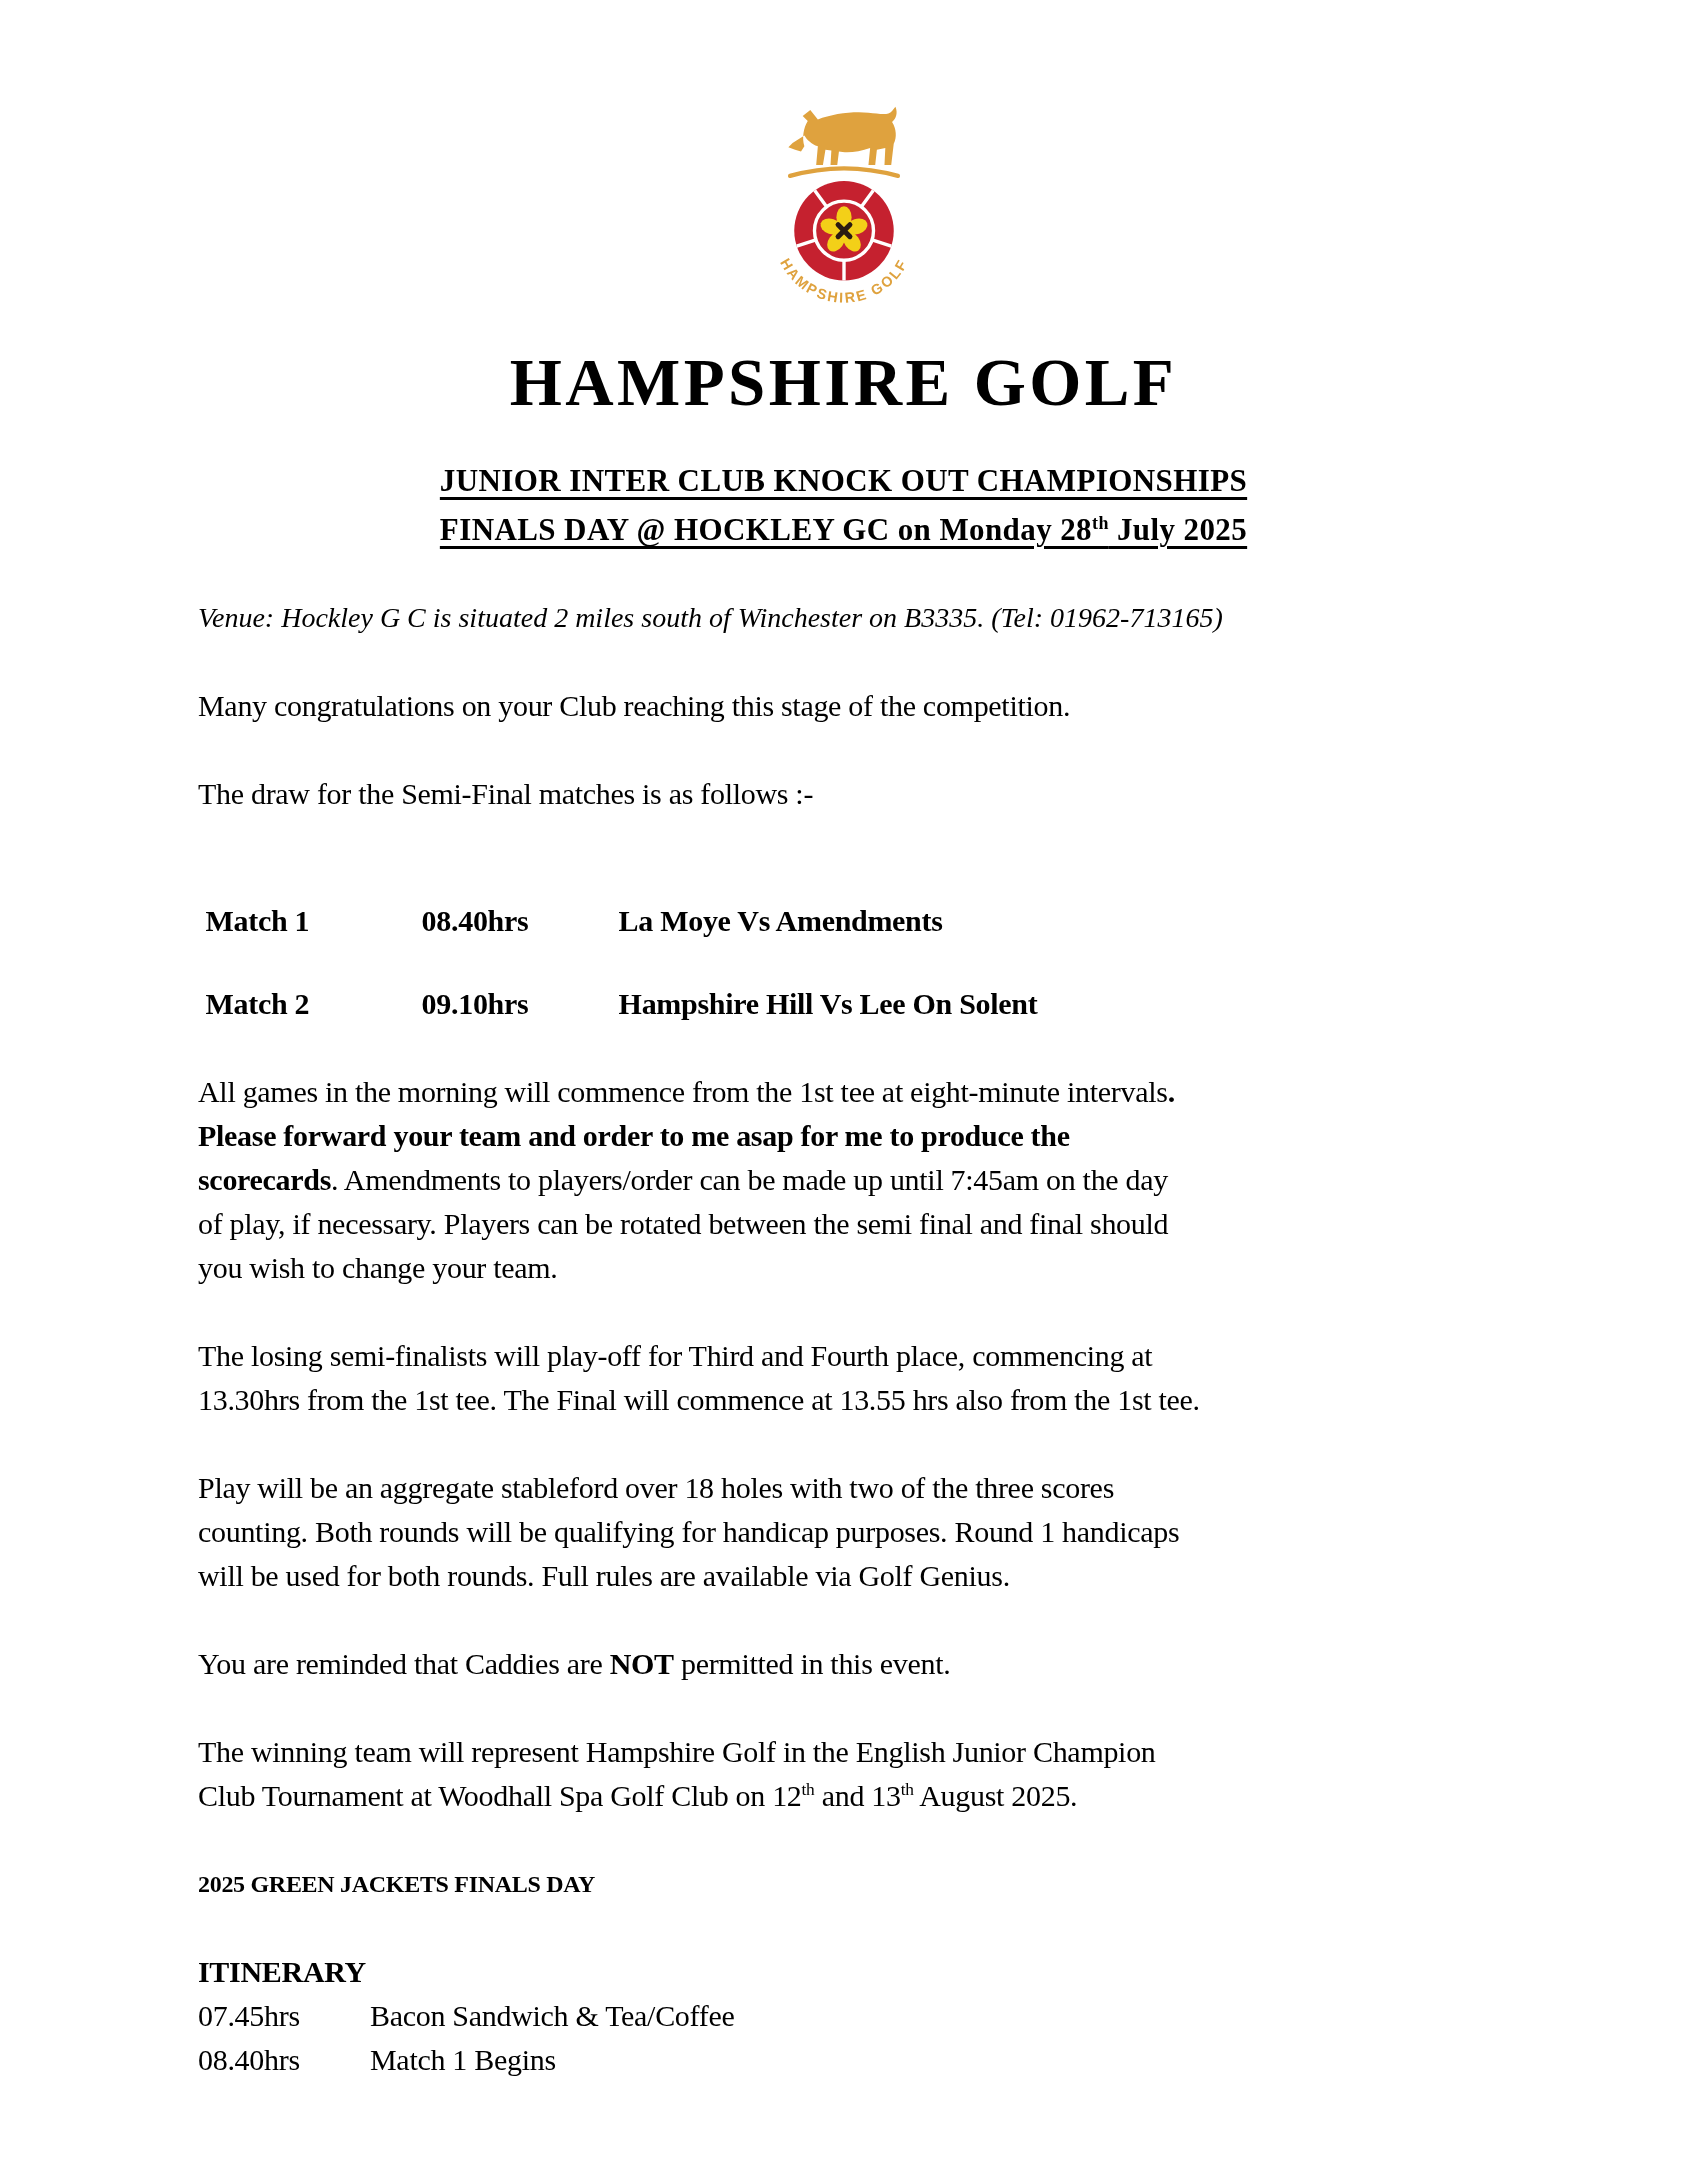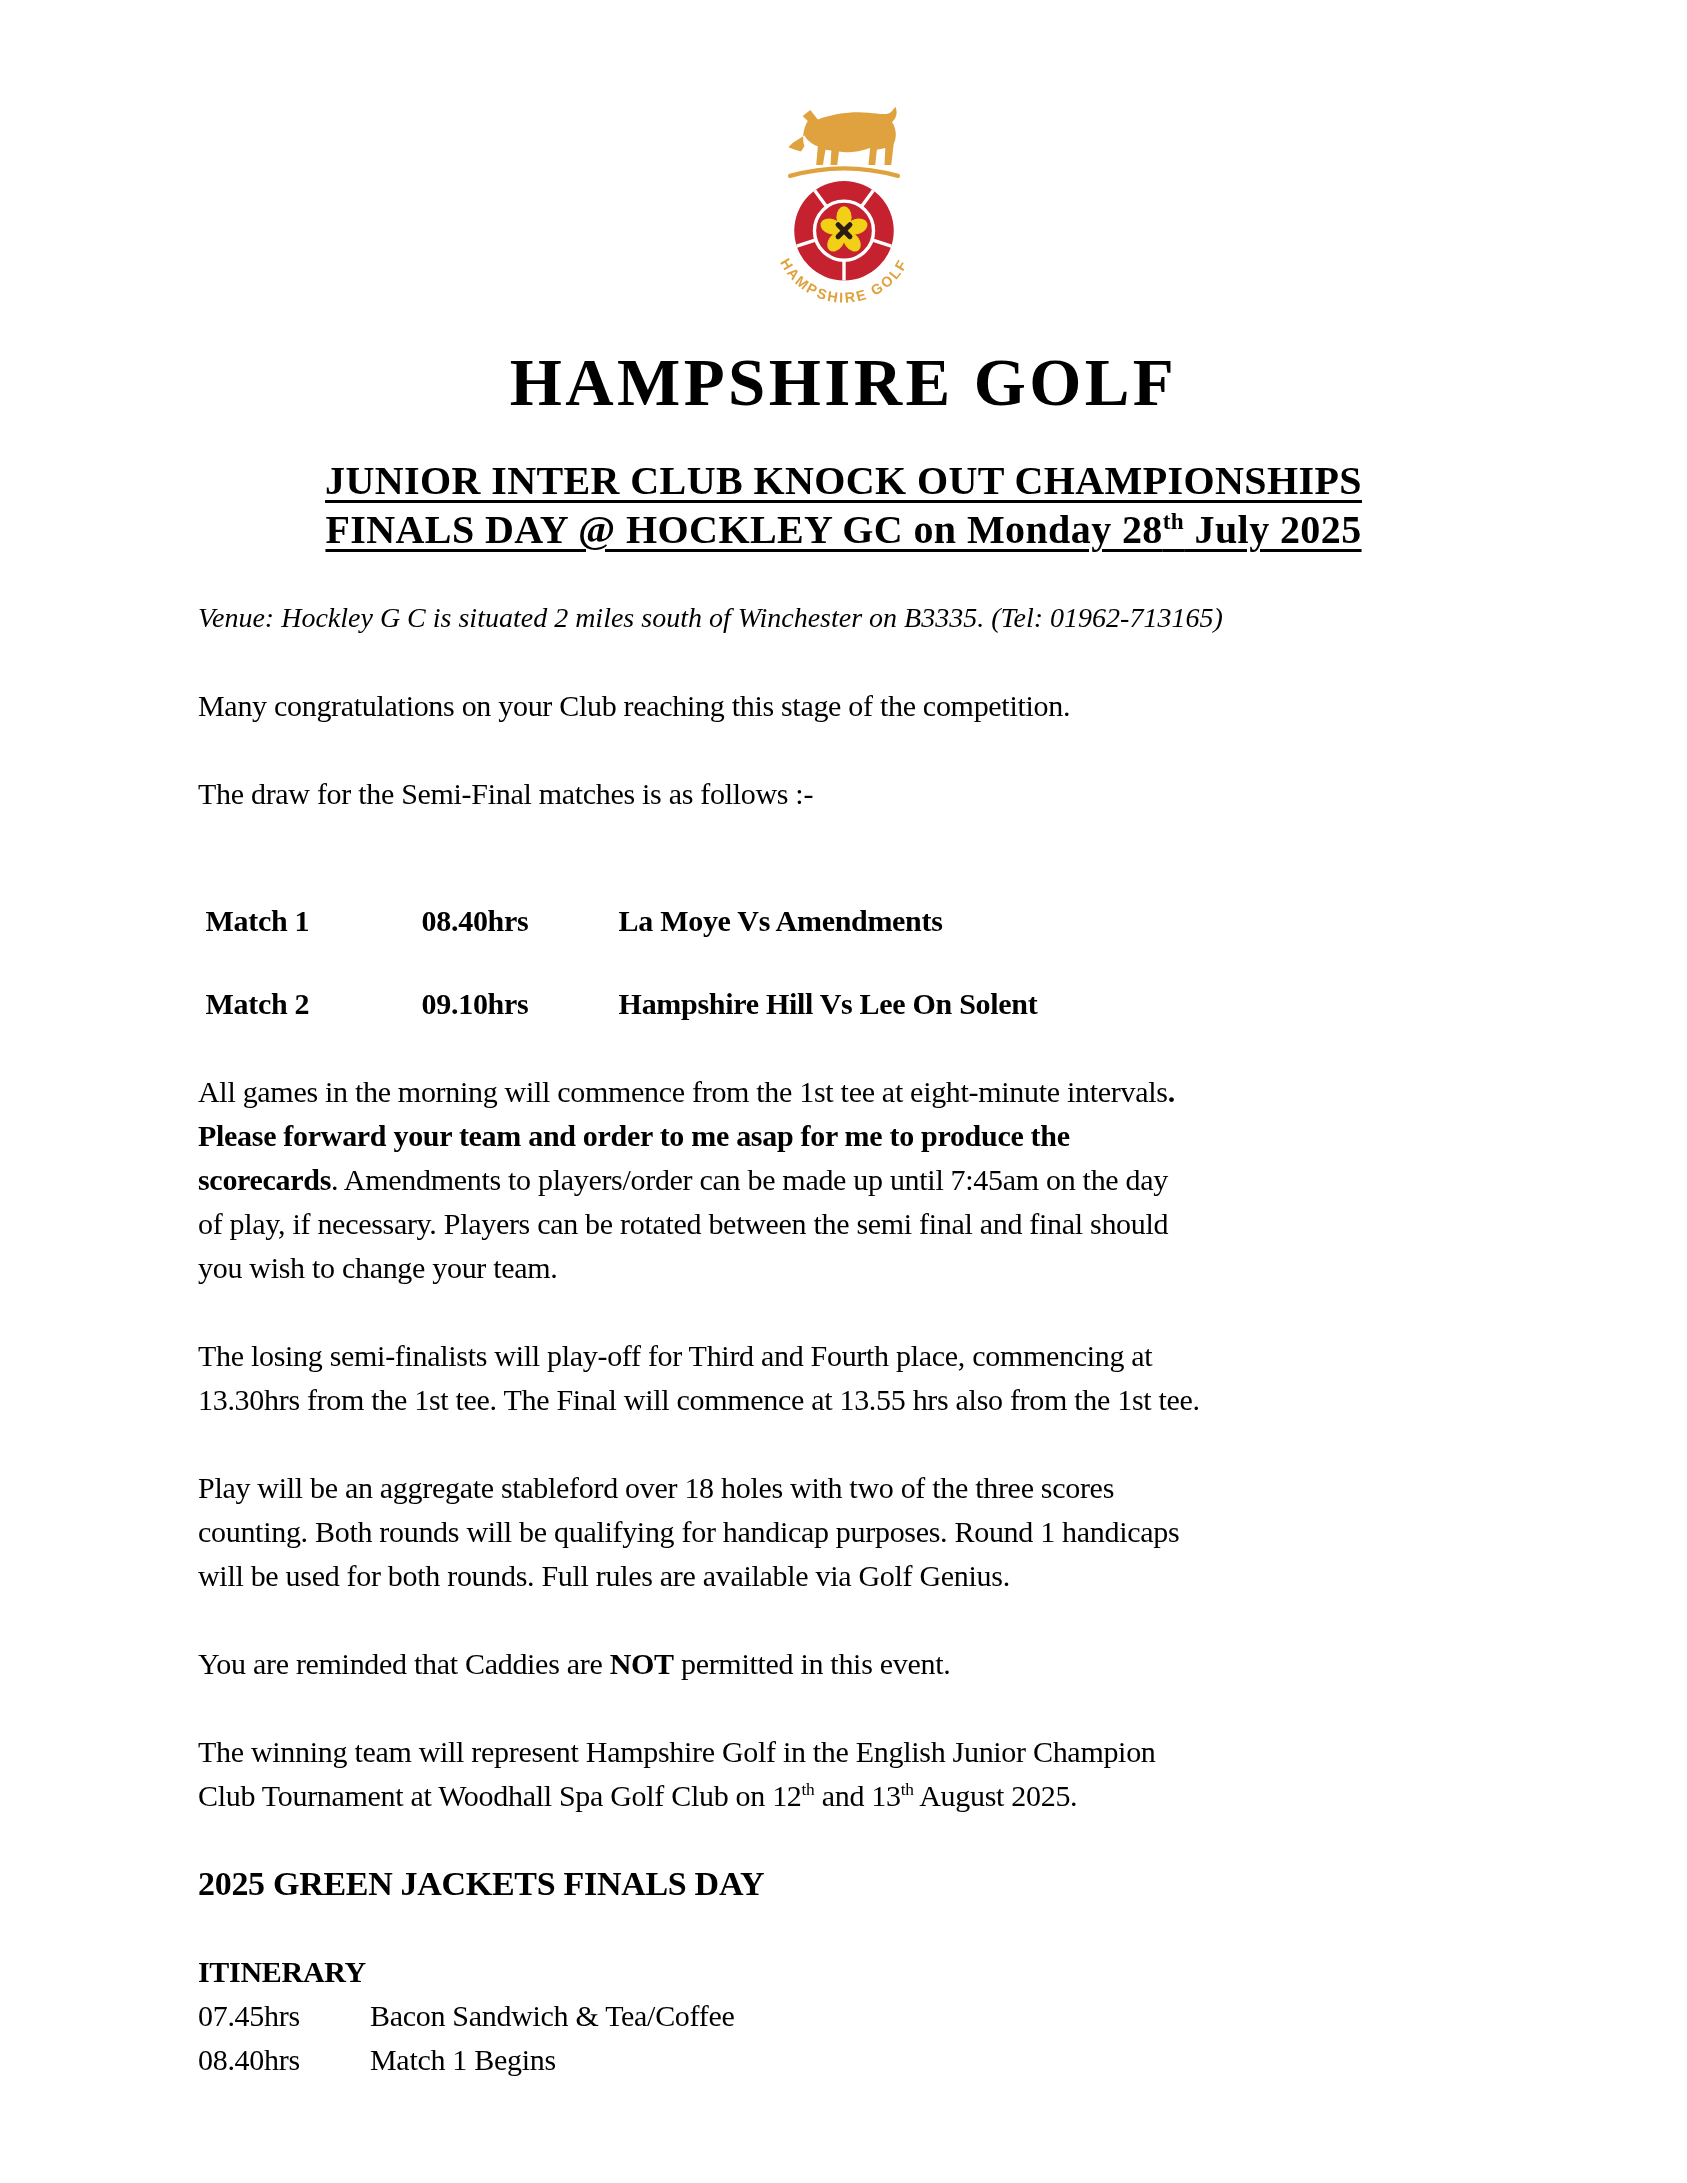--- a/index.html
+++ b/index.html
@@ -19,21 +19,21 @@
   .page-title {
     margin: 30px 0 0 0;
     font-size: 67px;
     font-weight: bold;
     text-align: center;
     letter-spacing: 3.4px;
     line-height: 1;
   }
   .heading { margin-top: 40px; text-align: center; }
   .heading-line {
-    font-size: 40px;
+    font-size: 31px;
     font-weight: bold;
     line-height: 49px;
     text-decoration: underline;
     text-decoration-thickness: 2.5px;
     text-underline-offset: 5.9px;
     letter-spacing: 0.4px;
   }
   .content {
     margin: 42px 169px 0 198px;
     font-size: 30px;
@@ -46,21 +46,21 @@
     font-size: 28px;
     white-space: nowrap !important;
     letter-spacing: 0px;
   }
   .sup { vertical-align: super; font-size: 58%; line-height: 0; }
   .match-list { margin: 0 0 44px 0; font-weight: bold; padding-left: 7.6px; }
   .match-row { line-height: 44px; }
   .match-label { display: inline-block; width: 216px; margin-top: 39px; }
   .match-time  { display: inline-block; width: 197px; }
   .section-heading {
-    font-size: 34px; font-weight: bold;
+    font-size: 24px; font-weight: bold;
     margin: 34px 0 44px 0; line-height: 44px; letter-spacing: -0.3px;
   }
   .itinerary-heading {
     font-size: 30px; font-weight: bold;
     margin: 0; line-height: 44px; letter-spacing: -0.3px;
   }
   .itinerary-row { line-height: 44px; }
   .itin-time { display: inline-block; width: 172px; }
 </style>
 </head>

